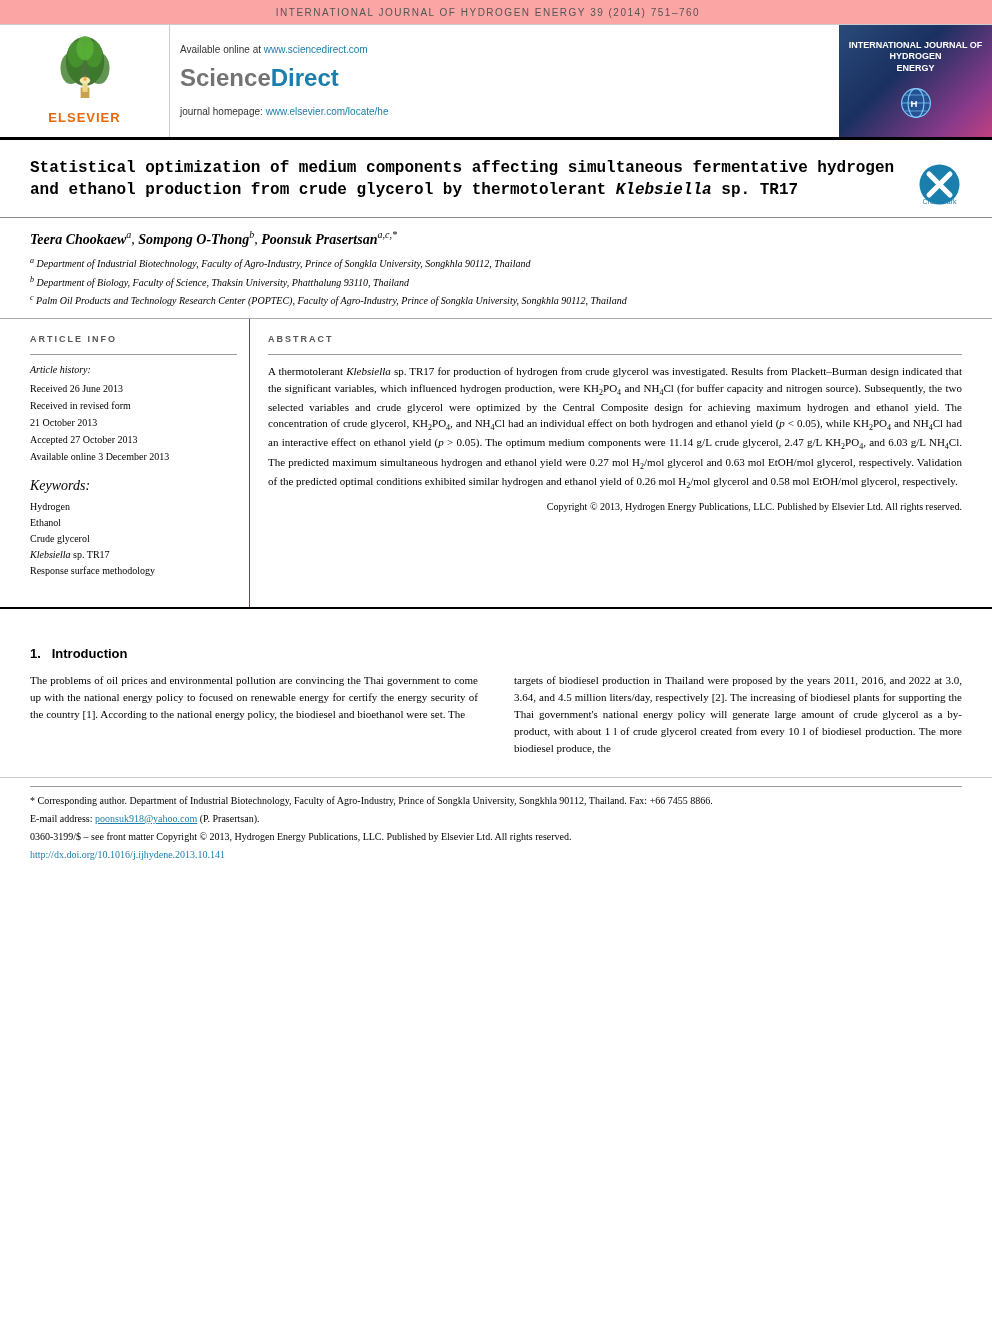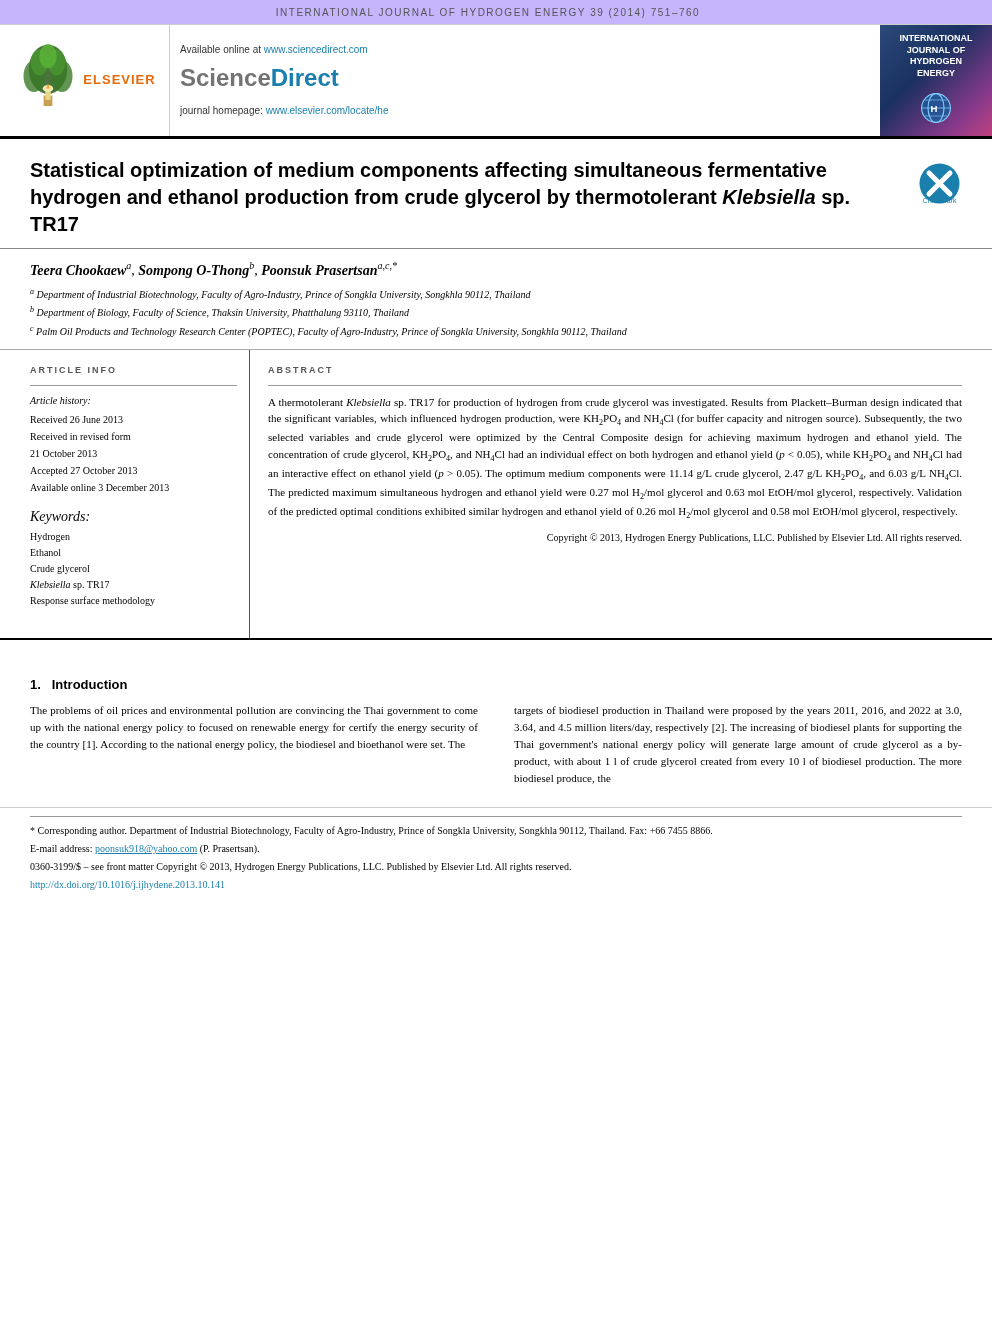--- a/index.html
+++ b/index.html
@@ -11,42 +11,42 @@
       min-height: 1323px;
       font-size: 12px;
       line-height: 1.4;
     }
     .page-wrapper {
       width: 992px;
       background: #fff;
     }
     
     .journal-header-bar {
-      background: #c4b5fd;
+      background: #fca5a5;
       border-bottom: 1px solid #ccc;
       text-align: center;
       padding: 6px 16px 4px 0;
       font-size: 10px;
       letter-spacing: 1.5px;
       color: #555;
       text-transform: uppercase;
       font-family: Arial, sans-serif;
     }
     
     .top-header {
       display: flex;
       align-items: stretch;
       border-bottom: 3px solid #000;
       background: #fff;
     }
     .elsevier-logo-box {
       width: 170px;
       min-height: 110px;
       display: flex;
-      flex-direction: row;
+      flex-direction: column;
       align-items: center;
       justify-content: center;
       border-right: 1px solid #ccc;
       padding: 10px;
     }
     .elsevier-logo-tree {
       width: 70px;
       height: 70px;
       margin-bottom: 4px;
     }
@@ -83,21 +83,21 @@
     }
     .sciencedirect-logo .sci { color: #737373; }
     .sciencedirect-logo .dir { color: #1a7fac; }
     .journal-homepage {
       font-family: Arial, sans-serif;
       font-size: 10px;
       color: #333;
     }
     .journal-homepage a { color: #1a7fac; text-decoration: none; }
     .hydrogen-cover {
-      width: 112px;
+      width: 153px;
       display: flex;
       align-items: center;
       justify-content: center;
       background: linear-gradient(135deg, #2a4a7a 0%, #1a3060 40%, #8b3a8a 80%, #c04080 100%);
       padding: 8px;
       flex-direction: column;
     }
     .hydrogen-cover-title {
       color: #fff;
       font-family: Arial, sans-serif;
@@ -114,23 +114,23 @@
     }
     
     .article-title-section {
       padding: 18px 30px 10px 30px;
       display: flex;
       align-items: flex-start;
       justify-content: space-between;
       border-bottom: 1px solid #888;
     }
     .article-main-title {
-      font-size: 20px;
-      font-weight: bold;
-      font-family: Liberation Sans, sans-serif;
+      font-size: 16px;
+      font-weight: bold;
+      font-family: Liberation Mono, monospace;
       line-height: 1.35;
       flex: 1;
       padding-right: 20px;
     }
     .article-main-title .italic-species {
       font-style: italic;
     }
     .crossmark-badge {
       width: 45px;
       height: 45px;

